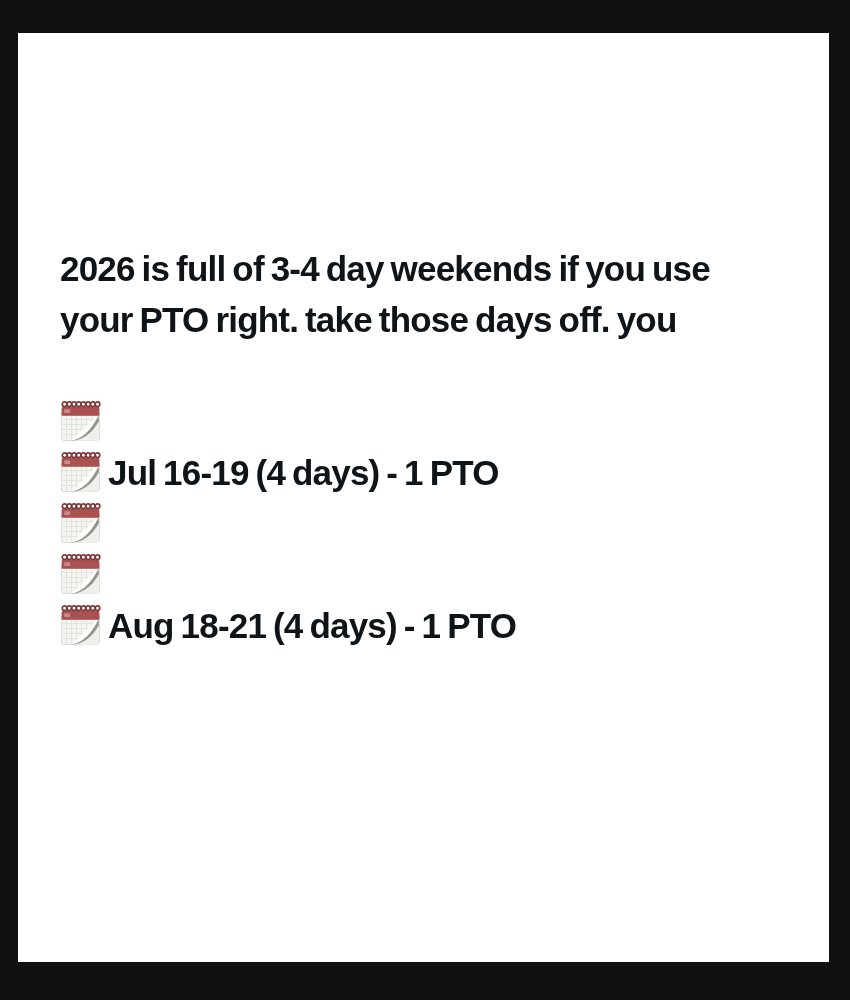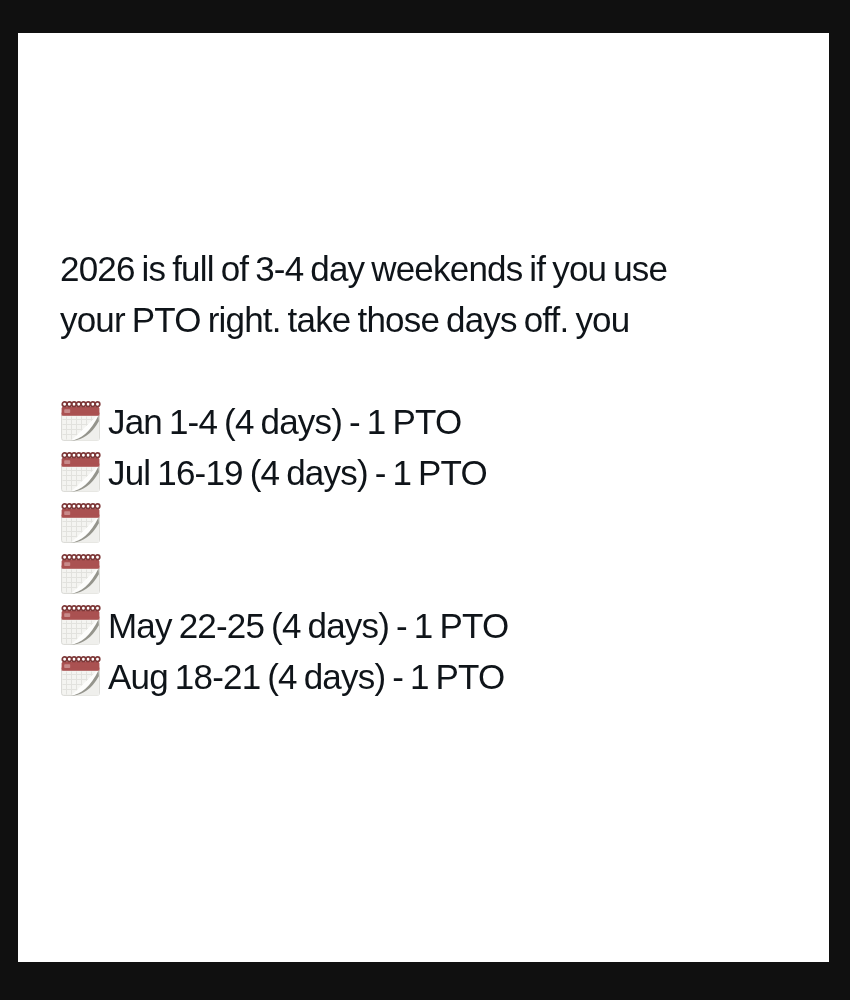--- a/index.html
+++ b/index.html
@@ -16,21 +16,21 @@
     width: 811px; height: 929px;
     background: #ffffff;
     overflow: hidden;
   }
   .content {
     position: absolute;
     left: 42px; top: 210px;
     color: #0f1419;
     font-size: 35px;
     line-height: 51px;
-    font-weight: 400;
+    font-weight: 700;
     letter-spacing: -0.8px;
     word-spacing: -2px;
   }
   .intro-line { white-space: nowrap; }
   .blank-line { height: 51px; }
   .pto-row {
     display: flex;
     align-items: center;
     height: 51px;
     white-space: nowrap;
@@ -95,21 +95,20 @@
       <div class="intro-line">your PTO right. take those days off. you</div>
     </div>
 
     <div class="blank-line"></div>
 
     <div>
       <div class="pto-row">
         <svg class="cal-icon" viewBox="0 0 41 42">
             <use href="#cal-sym"></use>
           </svg>
-        <span>Jan 1-4 (4 days) - 1 PTO</span>
       </div>
       <div class="pto-row">
         <svg class="cal-icon" viewBox="0 0 41 42">
             <use href="#cal-sym"></use>
           </svg>
         <span>Jul 16-19 (4 days) - 1 PTO</span>
       </div>
       <div class="pto-row">
         <svg class="cal-icon" viewBox="0 0 41 42">
             <use href="#cal-sym"></use>
@@ -117,24 +116,18 @@
       </div>
       <div class="pto-row">
         <svg class="cal-icon" viewBox="0 0 41 42">
             <use href="#cal-sym"></use>
           </svg>
       </div>
       <div class="pto-row">
         <svg class="cal-icon" viewBox="0 0 41 42">
             <use href="#cal-sym"></use>
           </svg>
-        <span>May 22-25 (4 days) - 1 PTO</span>
-      </div>
-      <div class="pto-row">
-        <svg class="cal-icon" viewBox="0 0 41 42">
-            <use href="#cal-sym"></use>
-          </svg>
         <span>Aug 18-21 (4 days) - 1 PTO</span>
       </div>
     </div>
 
   </div>
 </div>
 
 </body></html>

